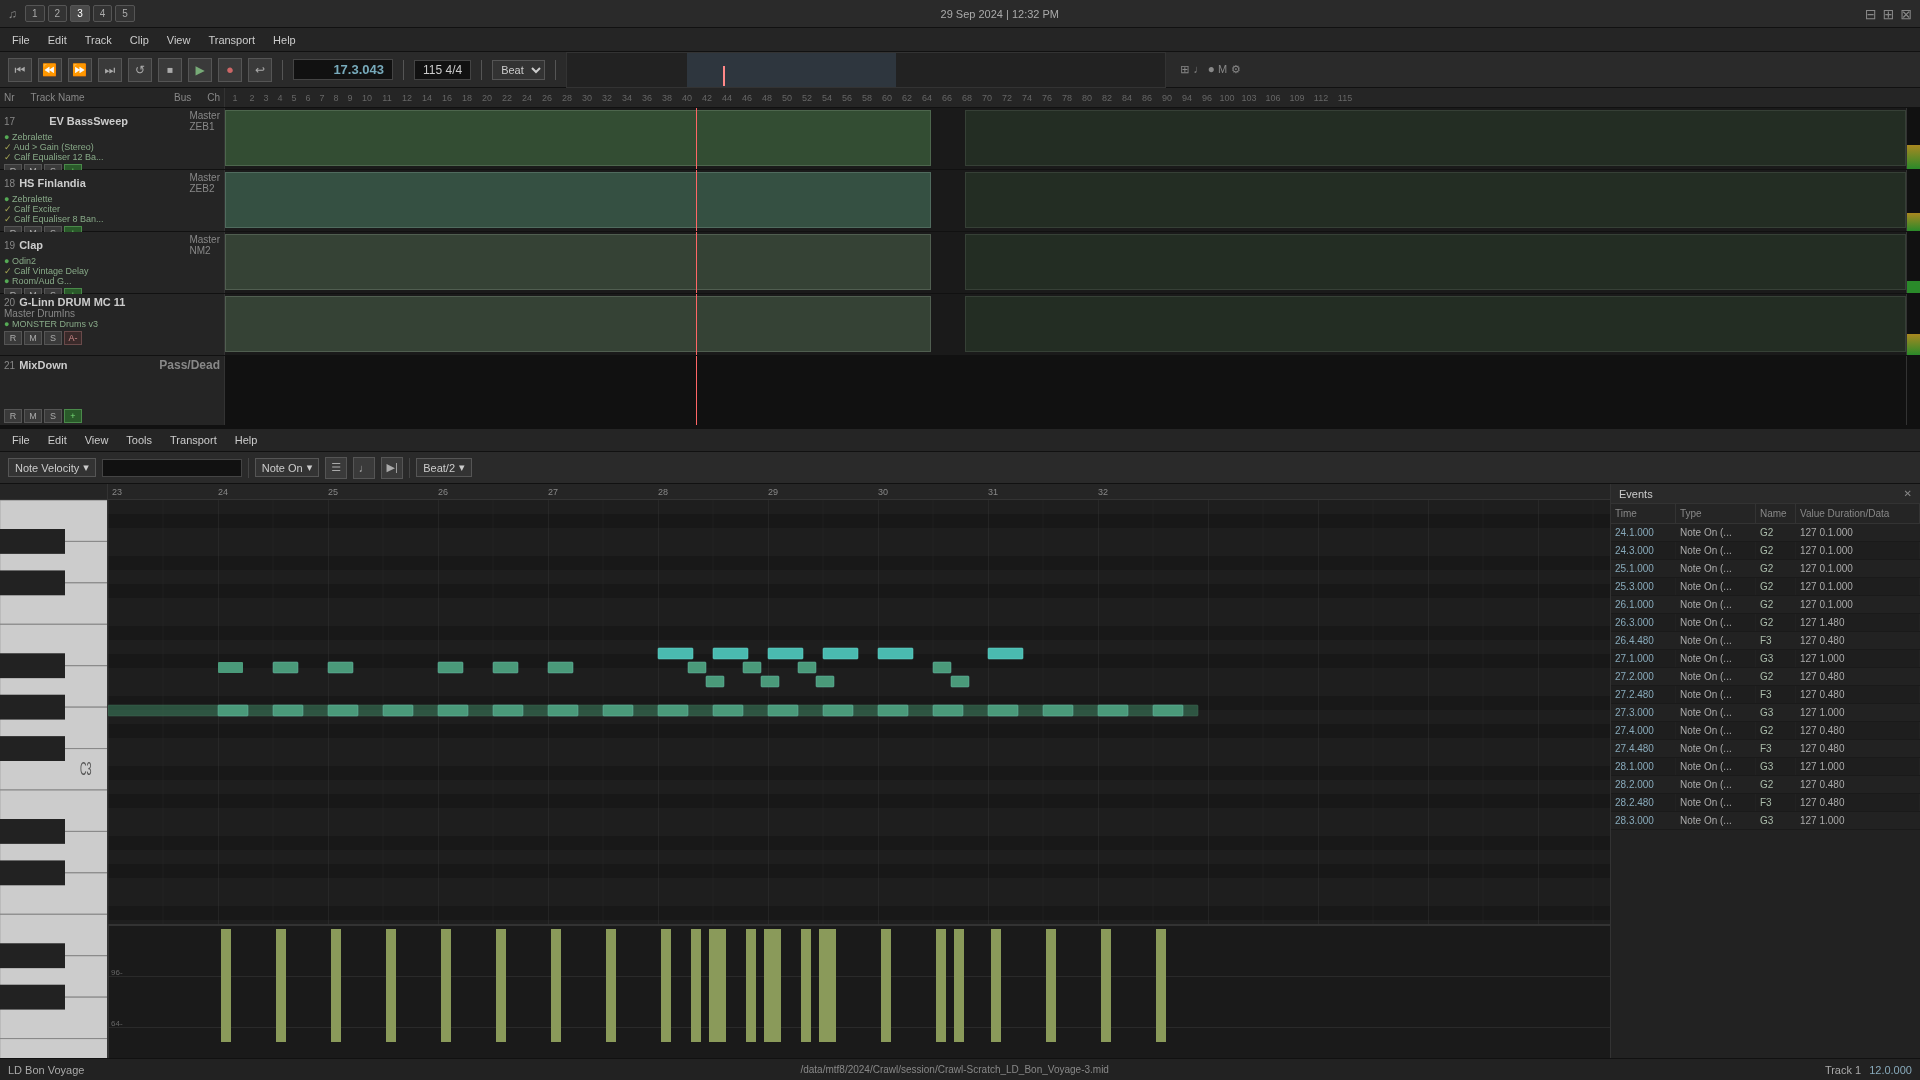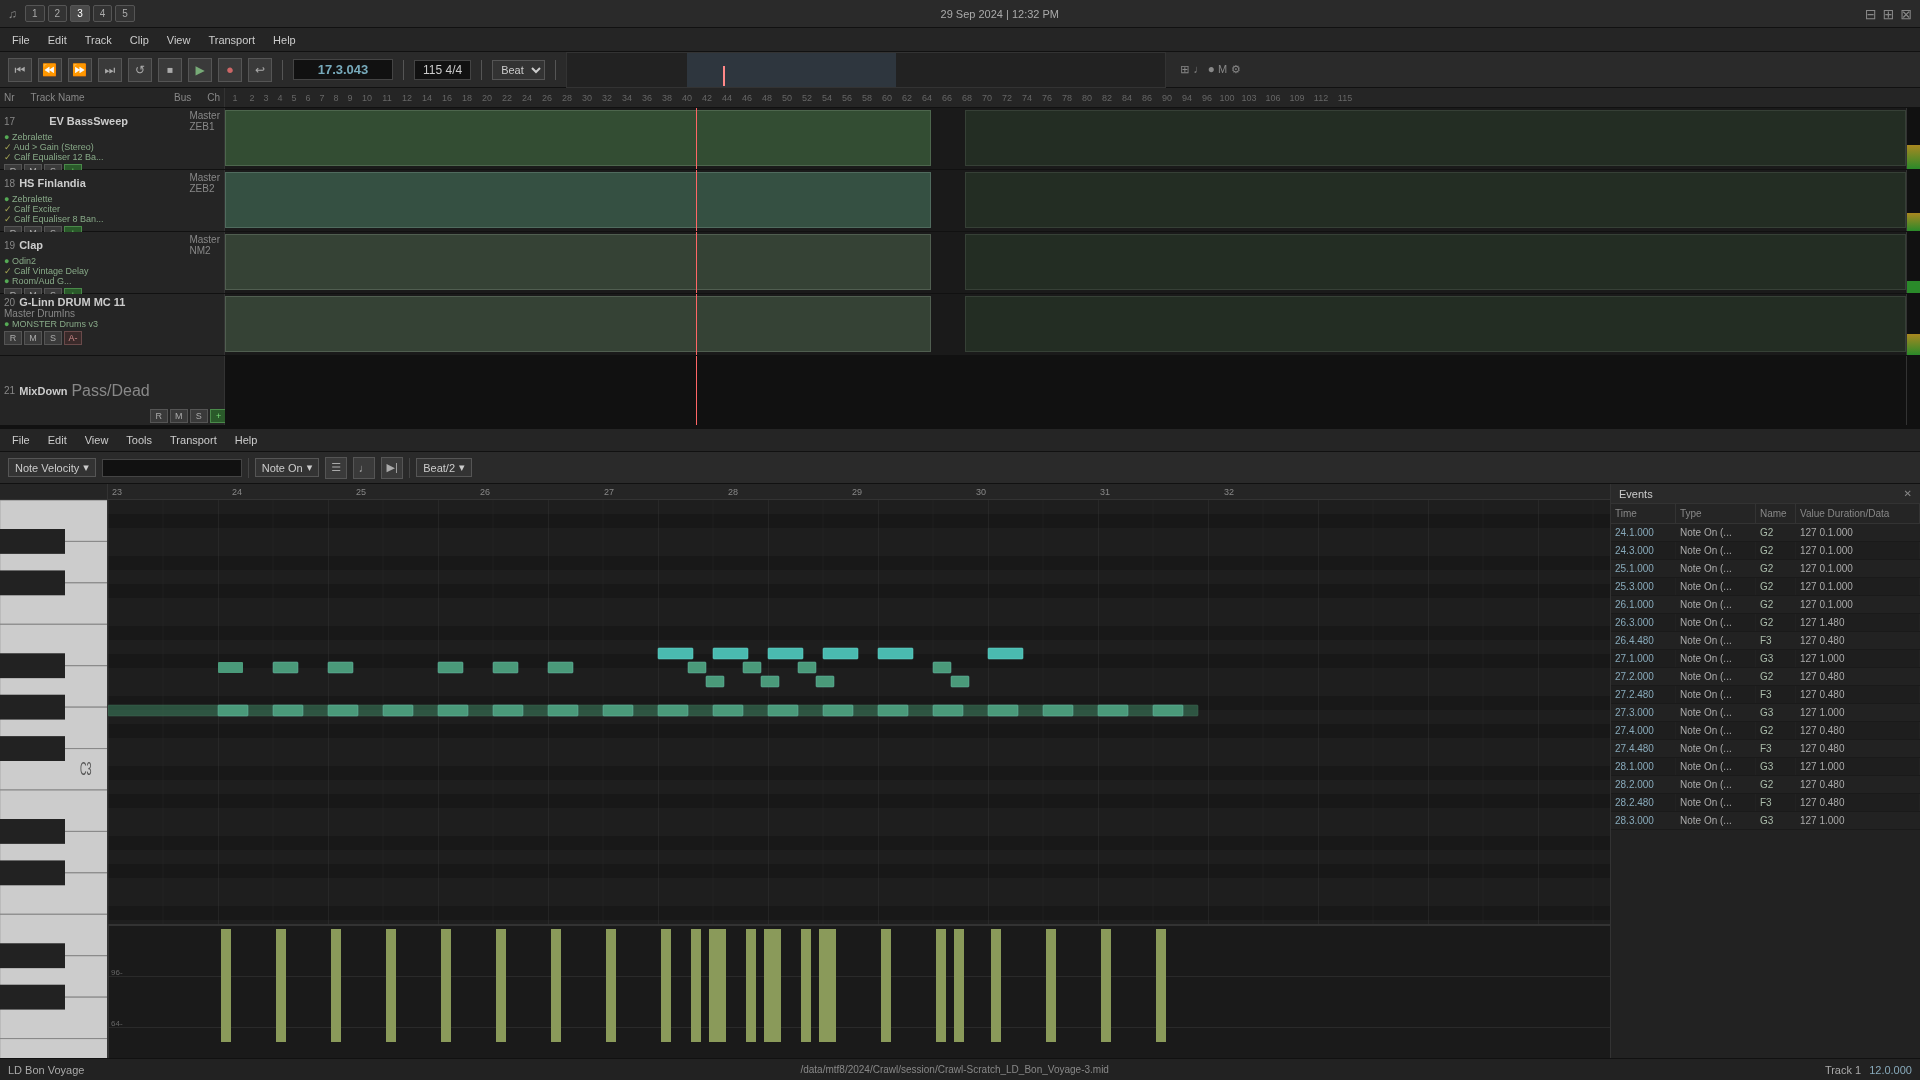--- a/index.html
+++ b/index.html
@@ -78,21 +78,21 @@
     }
     .transport-btn.play { color: #7a7; }
     .transport-display {
       background: #111;
       border: 1px solid #444;
       padding: 2px 8px;
       color: #7ab;
       font-size: 13px;
       font-weight: bold;
       min-width: 100px;
-      text-align: center;
+      text-align: right;
     }
     .transport-meter {
       background: #111;
       border: 1px solid #444;
       padding: 2px 8px;
       color: #ccc;
       font-size: 12px;
     }
     .snap-dropdown {
       background: #333;
@@ -512,25 +512,25 @@
         <div style="position:absolute;left:0;top:2px;width:42%;height:56px;background:#3a4a3a;border:1px solid #5a6a5a;opacity:0.85;"></div>
         <div style="position:absolute;left:44%;top:2px;width:56%;height:56px;background:#2a3a2a;border:1px solid #4a5a4a;opacity:0.6;"></div>
         <div style="position:absolute;left:28%;top:0;width:1px;height:100%;background:#f66;z-index:5;"></div>
       </div>
       <div style="width:14px;background:#111;border-left:1px solid #333;position:relative;">
         <div style="position:absolute;bottom:0;width:100%;height:35%;background:linear-gradient(to top,#2a8a2a,#aa8820);"></div>
       </div>
     </div>
 
     <div style="display:flex;height:70px;border-bottom:1px solid #111;">
-      <div style="width:225px;min-width:225px;background:#252525;border-right:1px solid #333;padding:2px 4px;display:flex;flex-direction:row;">
+      <div style="width:225px;min-width:225px;background:#252525;border-right:1px solid #333;padding:2px 4px;display:flex;flex-direction:column;">
         <div style="display:flex;align-items:center;gap:4px;">
           <span style="font-size:10px;color:#888;">21</span>
           <span style="font-size:11px;color:#ccc;font-weight:bold;">MixDown</span>
-          <span style="font-size:16px;color:#888;margin-left:auto;">Pass/Dead</span>
+          <span style="font-size:12px;color:#888;margin-left:auto;font-weight:bold;">Pass/Dead</span>
         </div>
         <div style="display:flex;gap:2px;margin-top:auto;">
           <button class="ctrl-btn">R</button>
           <button class="ctrl-btn">M</button>
           <button class="ctrl-btn">S</button>
           <button class="ctrl-btn green">+</button>
         </div>
       </div>
       <div style="flex:1;background:#111;position:relative;overflow:hidden;">
         <div style="position:absolute;left:28%;top:0;width:1px;height:100%;background:#f66;z-index:5;"></div>
@@ -606,21 +606,21 @@
             <rect x="0" y="234" width="65" height="12" fill="#222"></rect>
 
             <text x="80" y="133" font-size="9" fill="#555">C3</text>
           </svg>
         </div>
       </div>
 
       <div style="flex:1;display:flex;flex-direction:column;overflow:hidden;">
 
         <div style="height:16px;background:#252525;border-bottom:1px solid #333;display:flex;align-items:center;overflow:hidden;">
-          <div style="display:flex;width:100%;overflow:hidden;gap:14px;">
+          <div style="display:flex;width:100%;overflow:hidden;">
             <span style="font-size:9px;color:#888;display:inline-block;width:110px;text-align:left;padding-left:4px;">23</span>
             <span style="font-size:9px;color:#888;display:inline-block;width:110px;text-align:left;">24</span>
             <span style="font-size:9px;color:#888;display:inline-block;width:110px;text-align:left;">25</span>
             <span style="font-size:9px;color:#888;display:inline-block;width:110px;text-align:left;">26</span>
             <span style="font-size:9px;color:#888;display:inline-block;width:110px;text-align:left;">27</span>
             <span style="font-size:9px;color:#888;display:inline-block;width:110px;text-align:left;">28</span>
             <span style="font-size:9px;color:#888;display:inline-block;width:110px;text-align:left;">29</span>
             <span style="font-size:9px;color:#888;display:inline-block;width:110px;text-align:left;">30</span>
             <span style="font-size:9px;color:#888;display:inline-block;width:110px;text-align:left;">31</span>
             <span style="font-size:9px;color:#888;display:inline-block;width:110px;text-align:left;">32</span>

